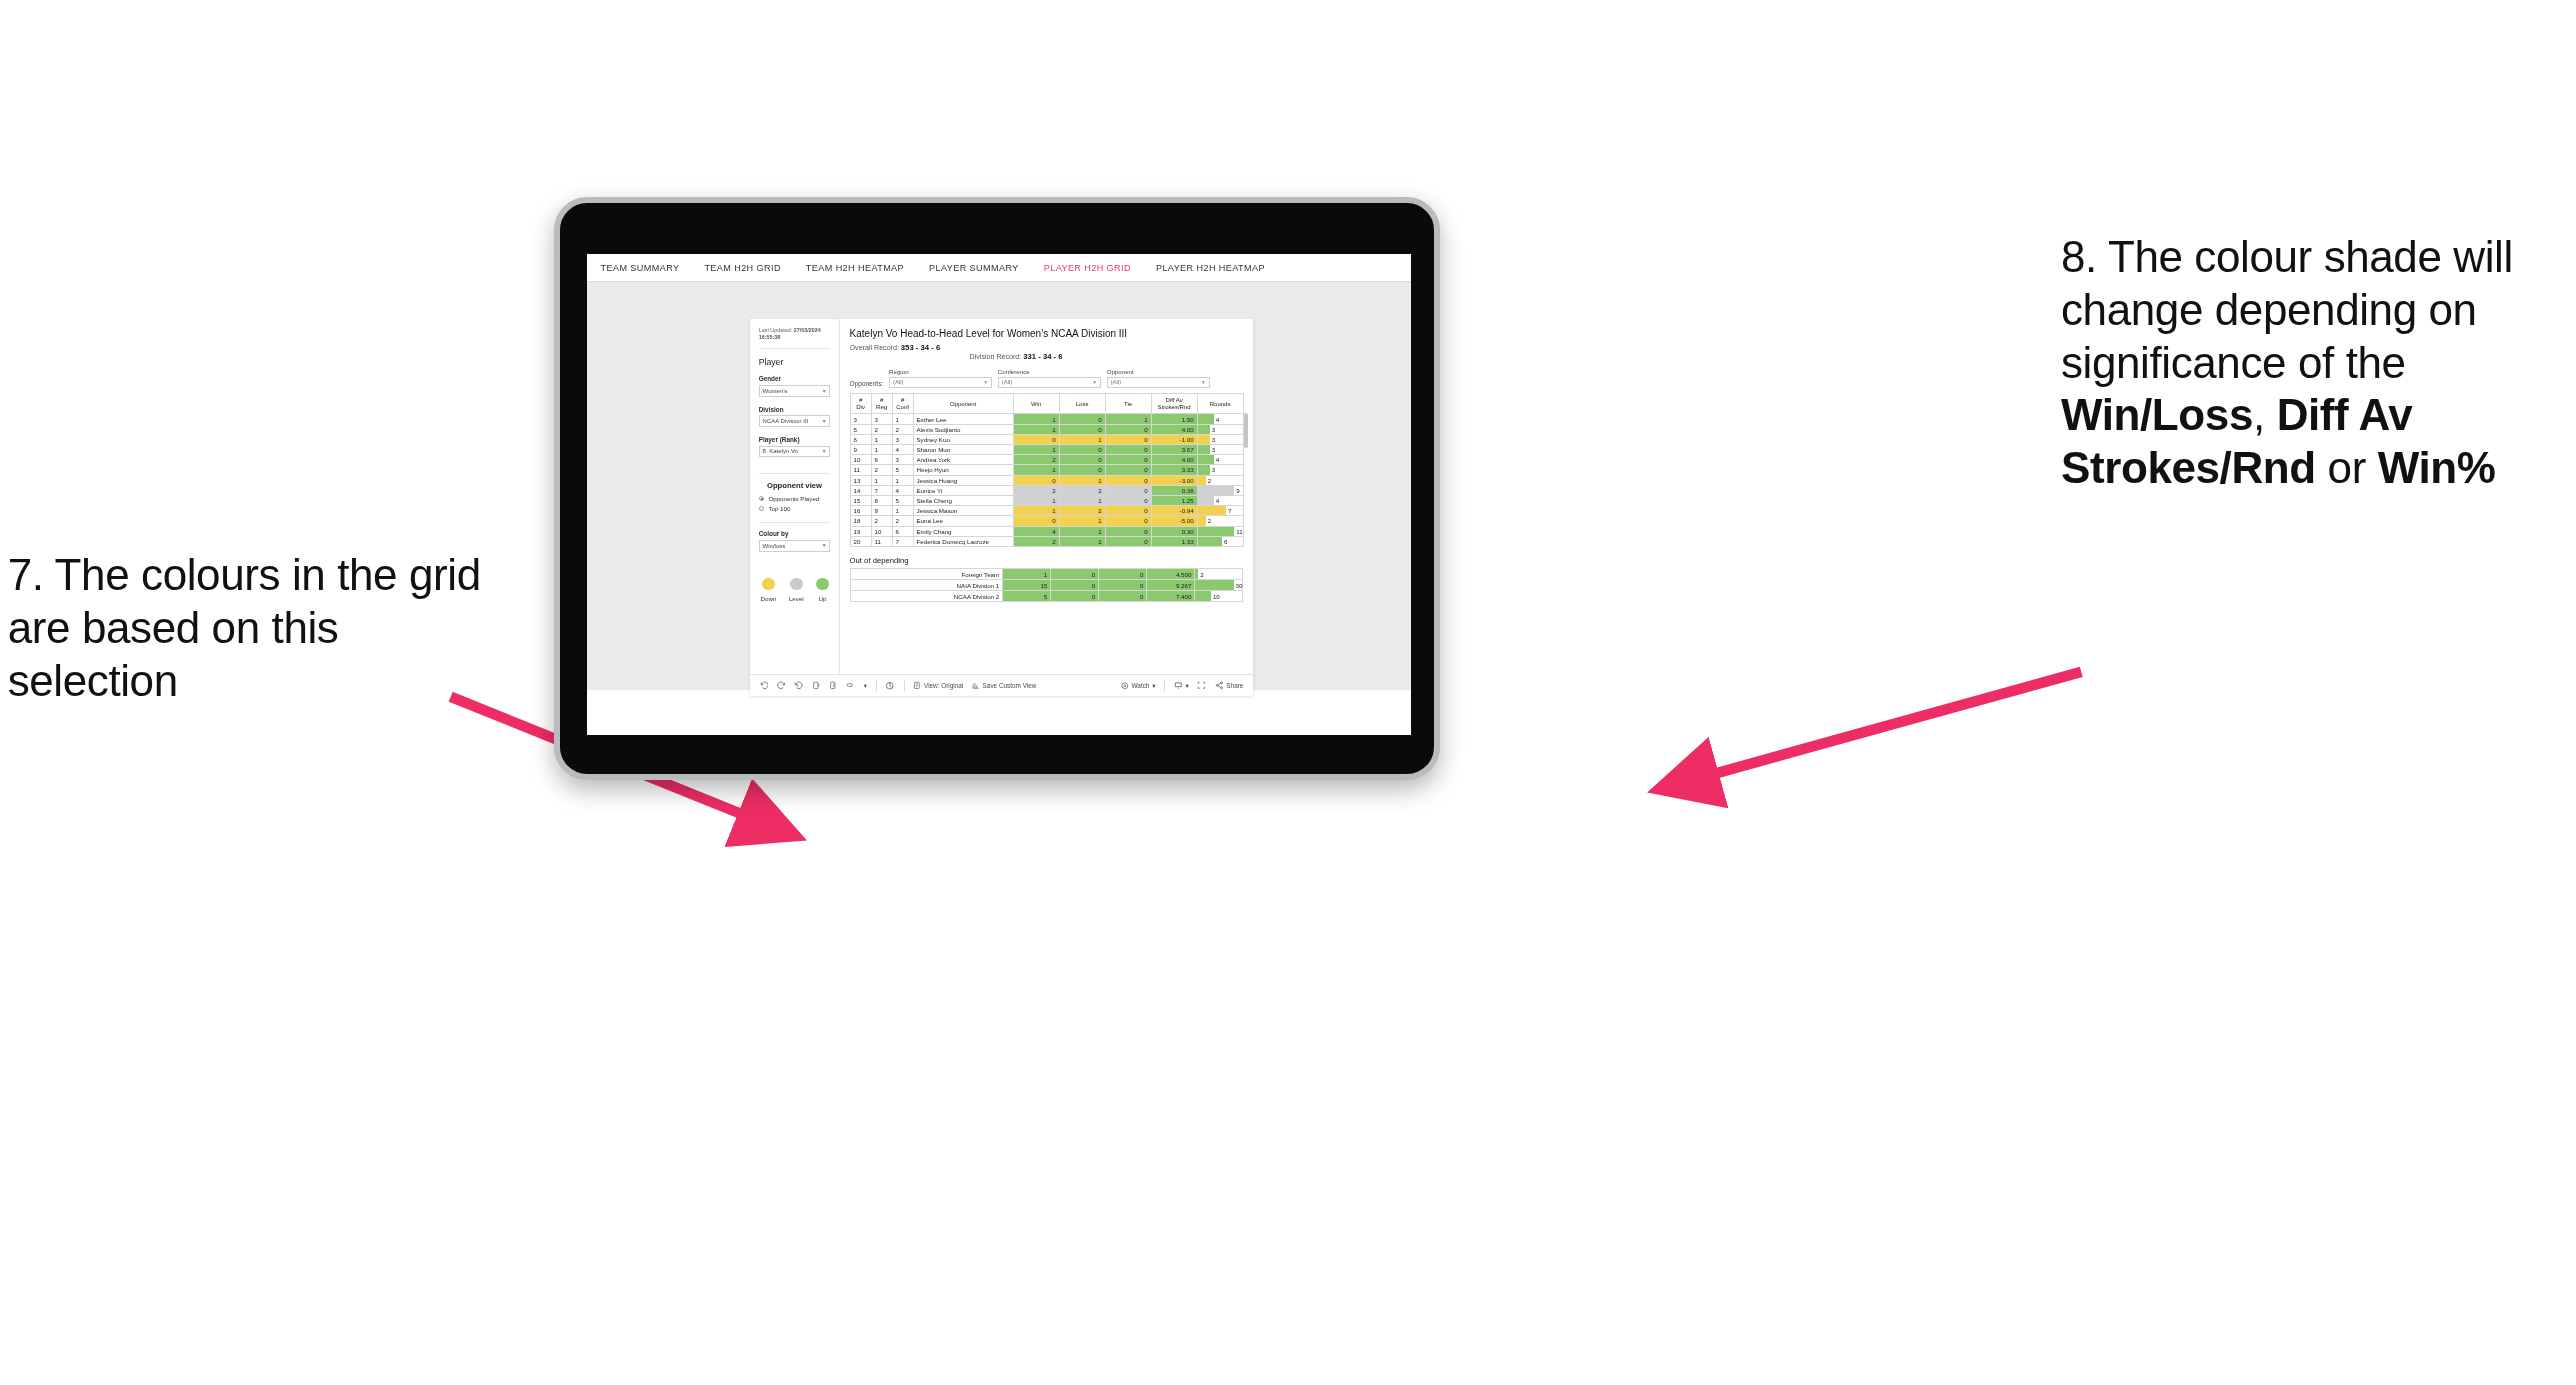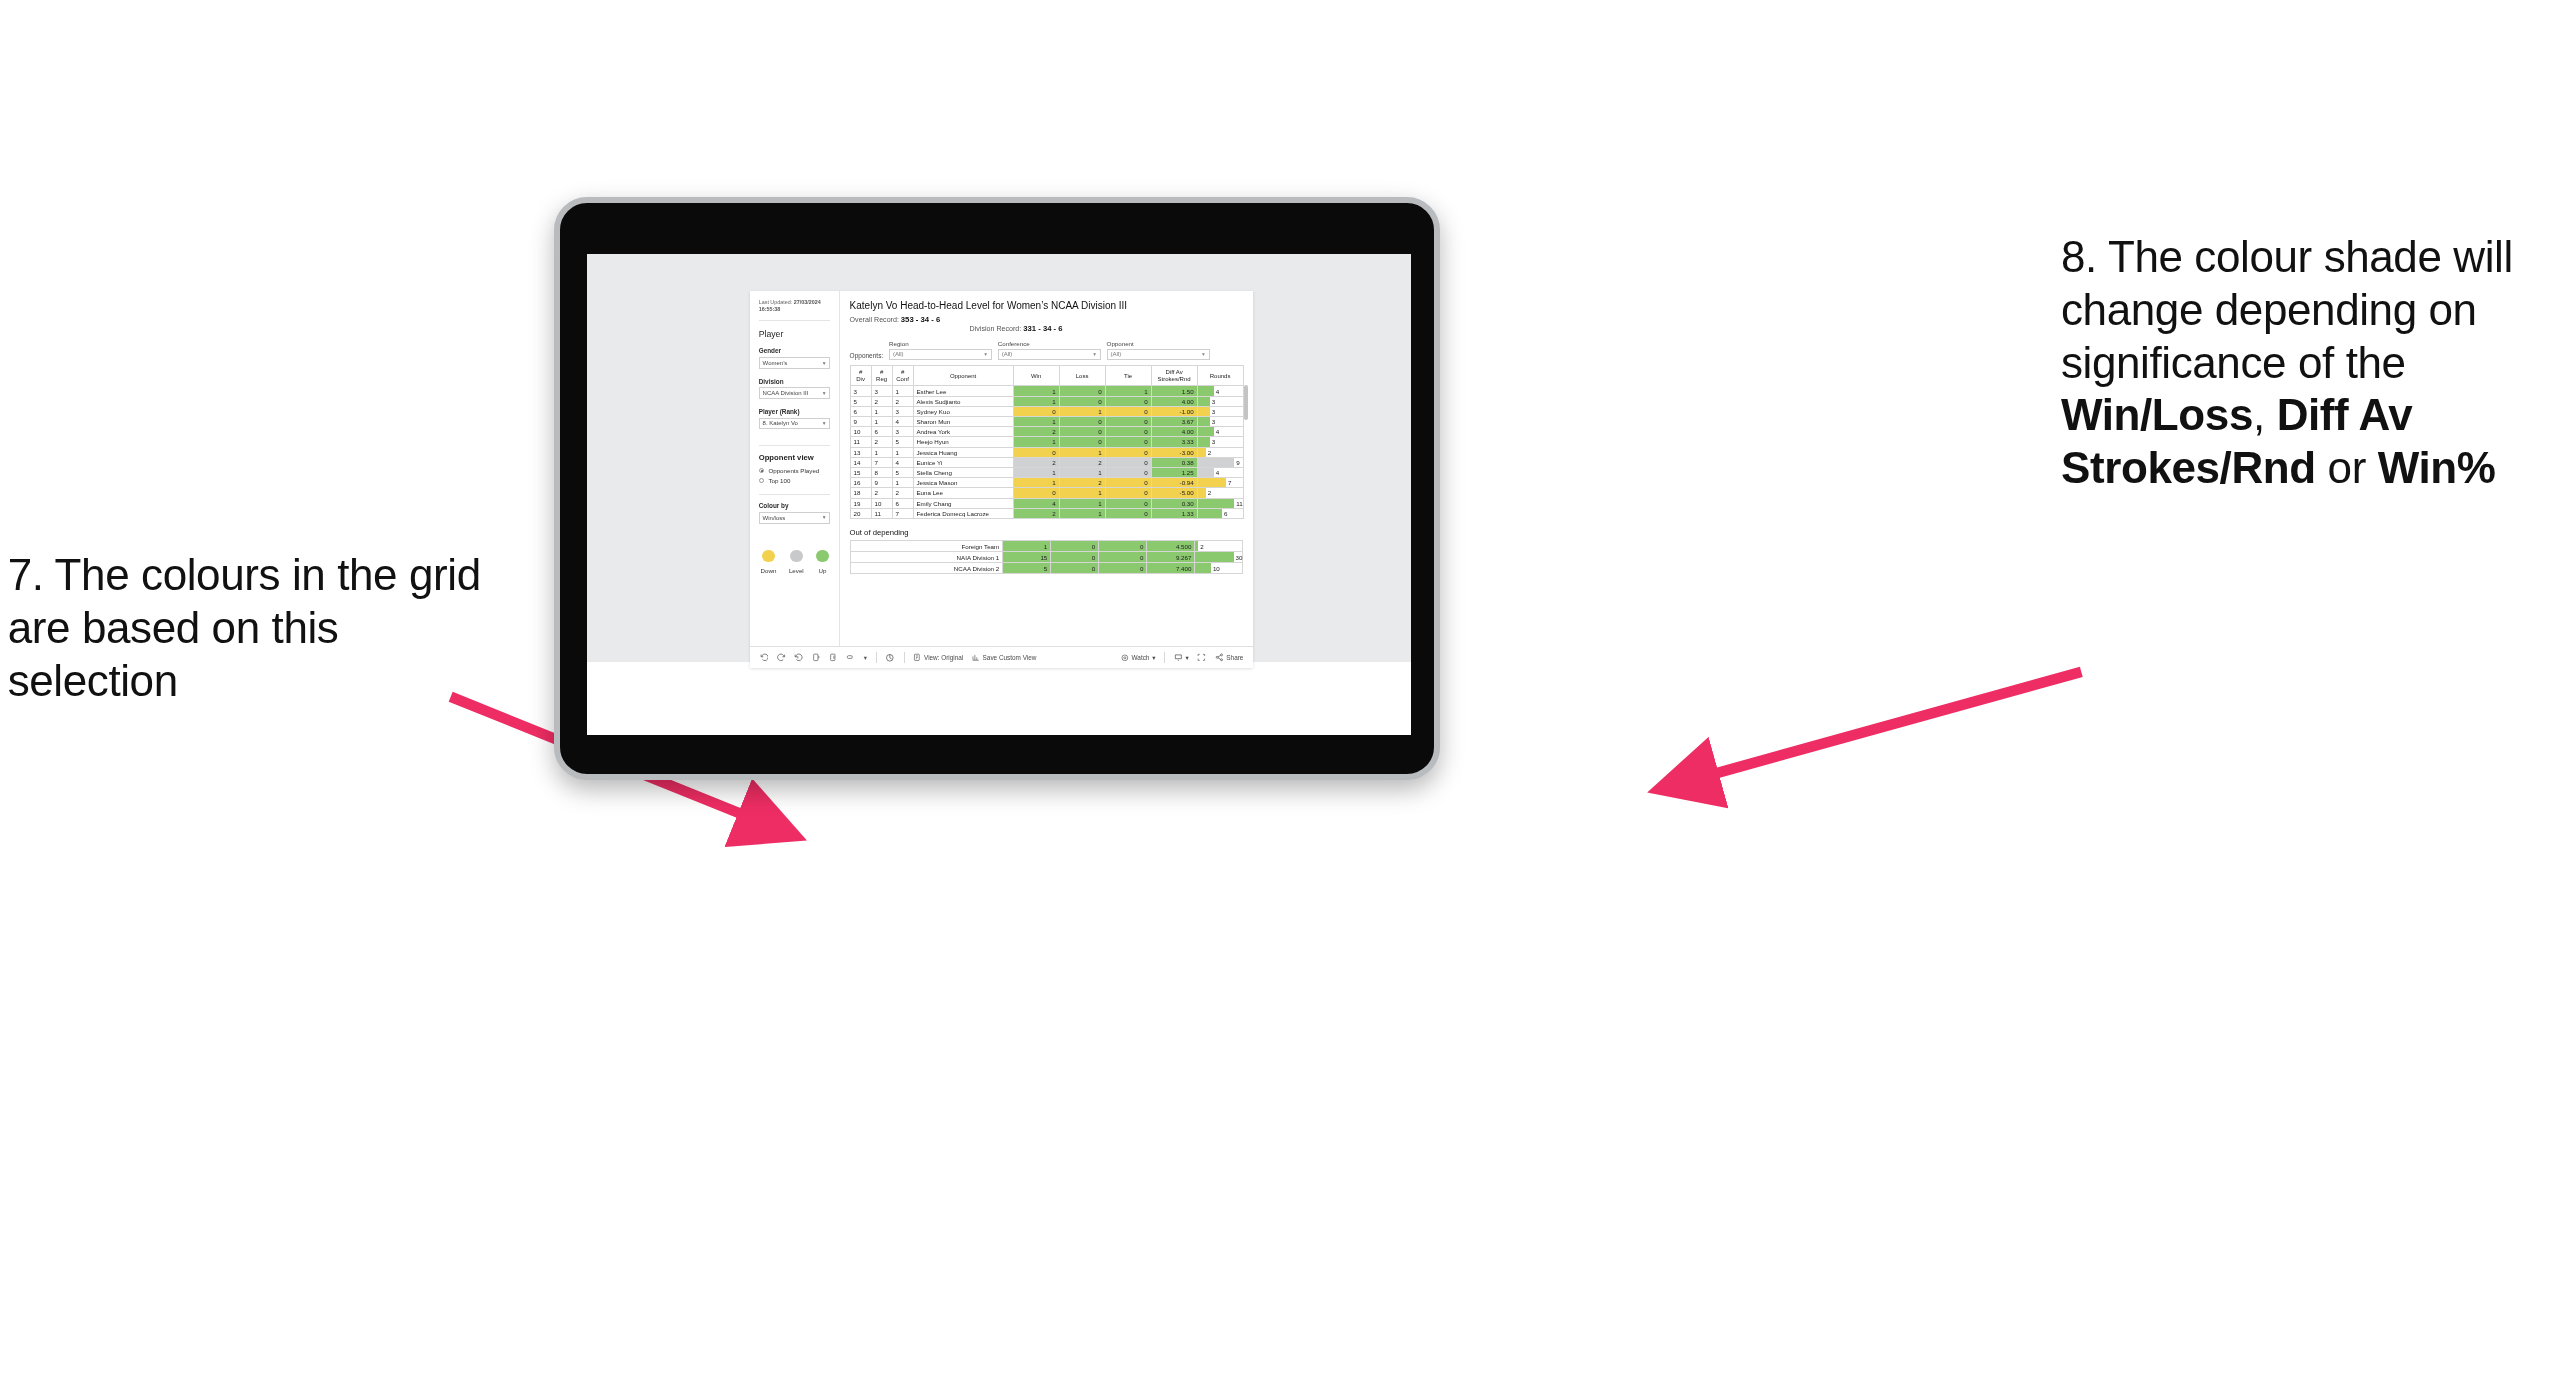--- a/index.html
+++ b/index.html
@@ -166,21 +166,21 @@
     display:flex; align-items:center;
     padding:0 2.9px;
     font-size:6px;
     color:#444;
     position:relative;
   }
   .sb-select .caret {
     position:absolute; right:2.9px;
     font-size:4.8px; color:#777;
   }
-  .sb-sub { font-size:7.7px; color:#1f1f1f; margin-bottom:4.8px; font-weight:bold; }
+  .sb-sub { font-size:7.7px; color:#1f1f1f; margin-bottom:4.8px; font-weight:bold;text-align:center; }
   .radio-row { display:flex; align-items:center; gap:3.9px; margin-bottom:2.9px; }
   .radio {
     width:5.8px; height:5.8px; border-radius:50%;
     border:1px solid #9a9a9a; background:#fff;
     position:relative; flex:none;
   }
   .radio.on::after {
     content:""; position:absolute;
     left:1.3px; top:1.3px; width:2.5px; height:2.5px;
     border-radius:50%; background:#4a4a4a;
@@ -293,20 +293,28 @@
       <path d="M0,0 L7,3.5 L0,7 Z" fill="#ED2D63"></path>
     </marker>
   </defs>
   <line x1="472" y1="8" x2="40" y2="128" stroke="#ED2D63" stroke-width="11" marker-end="url(#ah2)"></line>
 </svg>
 
 <div id="tablet">
   <div id="screen">
 
 
+    <div id="subnav">
+      <div class="subnav-item">TEAM SUMMARY</div>
+      <div class="subnav-item">TEAM H2H GRID</div>
+      <div class="subnav-item">TEAM H2H HEATMAP</div>
+      <div class="subnav-item">PLAYER SUMMARY</div>
+      <div class="subnav-item active">PLAYER H2H GRID</div>
+      <div class="subnav-item">PLAYER H2H HEATMAP</div>
+    </div>
 
     <div id="canvas">
       <div id="sheet">
 
         <div id="sheet-body">
 
           <div id="sidebar">
             <div class="lastupd">
               <span class="lbl">Last Updated: </span><span>27/03/2024 16:55:38</span>
             </div>

